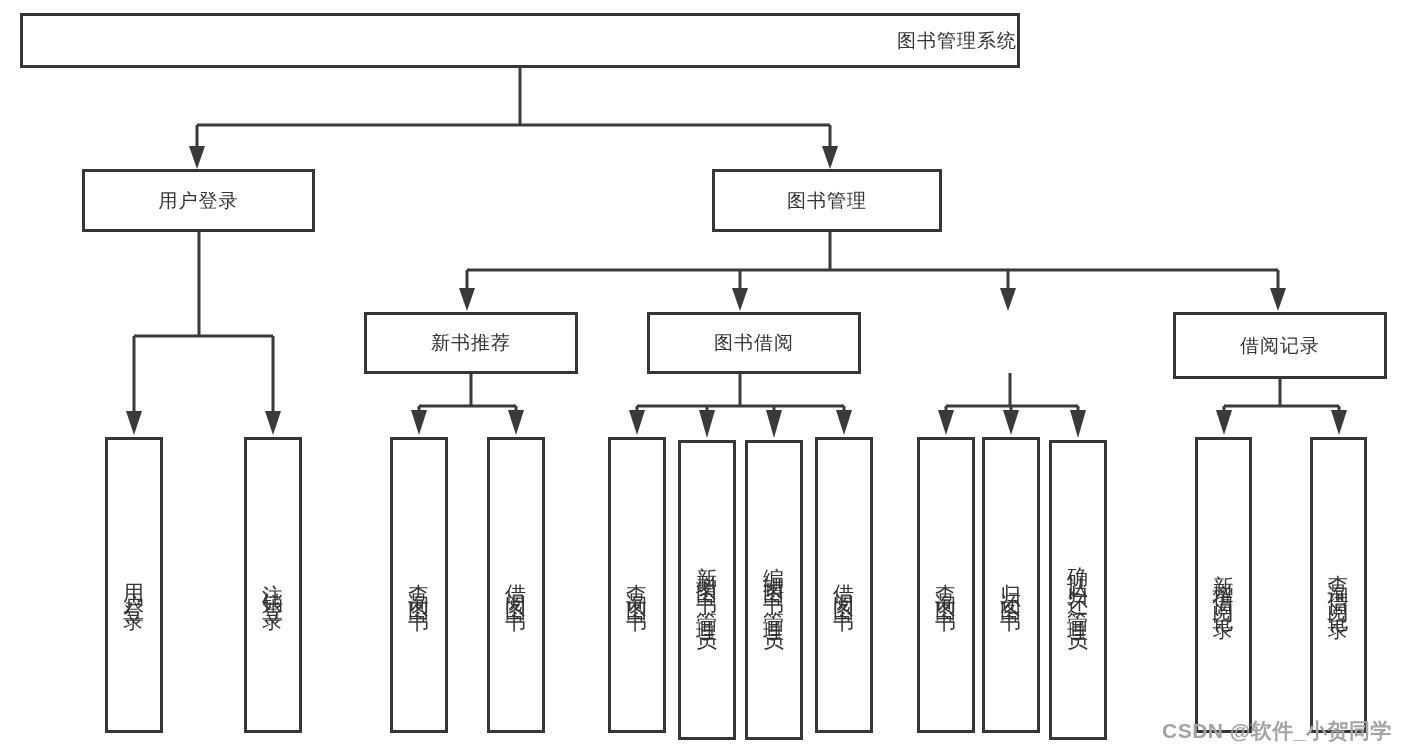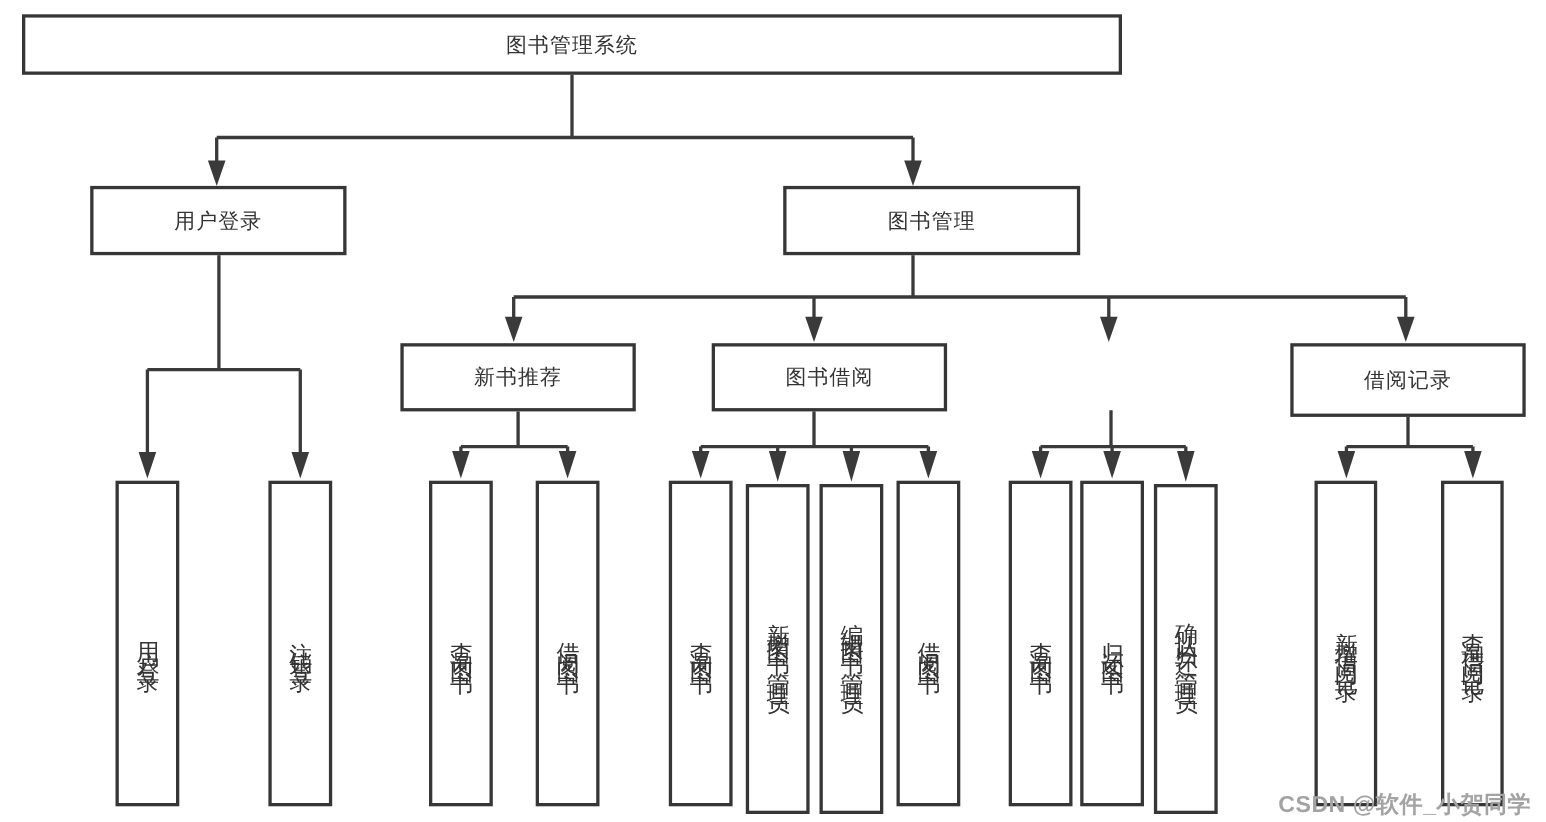--- a/index.html
+++ b/index.html
@@ -100,28 +100,28 @@
       <polygon points="1003,410 1019,410 1011,435"></polygon>
       <polygon points="1070,410 1086,410 1078,438"></polygon>
     </g>
     <g>
       <path d="M1280 373 V406 M1224 406 H1339 M1224 406 V412 M1339 406 V412"></path>
       <polygon points="1216,410 1232,410 1224,435"></polygon>
       <polygon points="1331,410 1347,410 1339,435"></polygon>
     </g>
   </svg>
 
-  <div class="hbox" style="left:20px;top:13px;width:1000px;height:55px;">
+  <div class="hbox" style="left:20px;top:13px;width:1000px;height:55px;justify-content:flex-end;">
     <span>图书管理系统</span>
   </div>
 
   <div class="hbox" style="left:82px;top:169px;width:233px;height:63px;">
     <span>用户登录</span>
   </div>
-  <div class="hbox" style="left:712px;top:169px;width:270px;height:63px;">
+  <div class="hbox" style="left:712px;top:169px;width:230px;height:63px;">
     <span>图书管理</span>
   </div>
 
   <div class="hbox" style="left:364px;top:312px;width:214px;height:62px;">
     <span>新书推荐</span>
   </div>
   <div class="hbox" style="left:647px;top:312px;width:214px;height:62px;">
     <span>图书借阅</span>
   </div>
   <div class="hbox" style="left:1173px;top:312px;width:214px;height:67px;">

